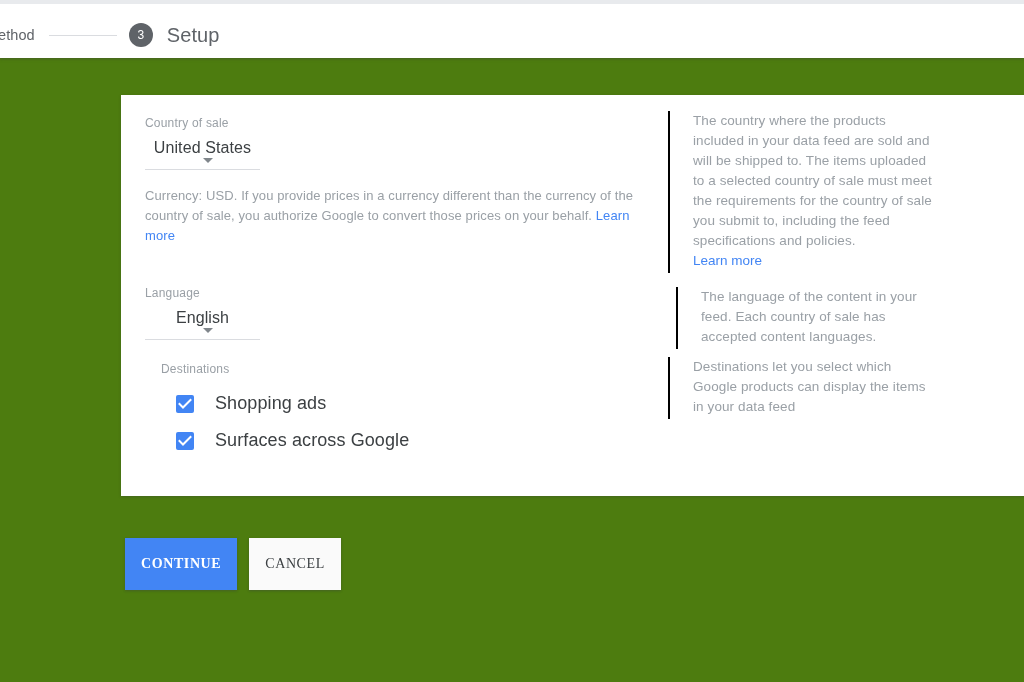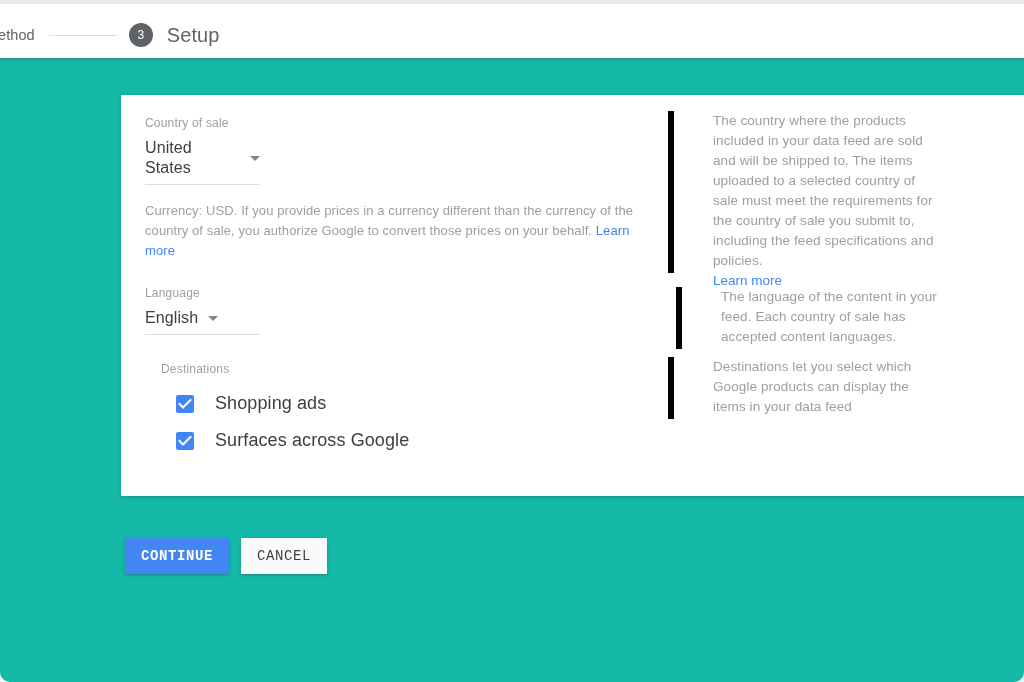--- a/index.html
+++ b/index.html
@@ -16,22 +16,21 @@
     font-family: "Liberation Sans", "DejaVu Sans", sans-serif;
     -webkit-font-smoothing: antialiased;
     color: #3c4043;
   }
 
   
   .page {
     position: relative;
     width: 1024px;
     height: 682px;
-    background: #14b8a6;
-    border-radius: 10px;
+    background: #4d7c0f;
   }
   .header {
     position: absolute;
     left: 0; top: 0;
     width: 1024px;
     height: 58px;
     background: #ffffff;
     border-top: 4px solid #e8eaed;
     box-shadow: 0 1px 2px rgba(60,64,67,0.30), 0 1px 4px rgba(60,64,67,0.15);
     z-index: 5;
@@ -109,20 +108,21 @@
     line-height: 16px;
   }
   .select-row {
     display: flex;
     align-items: center;
     border-bottom: 1px solid #dadce0;
     width: 115px;
     padding: 5px 0 6px 0;
     margin-top: 2px;
     cursor: pointer;
+    flex-direction: column;
   }
   .select-row.wide { width: 115px; }
   .select-value {
     font-size: 16px;
     color: #3c4043;
     letter-spacing: .1px;
     line-height: 20px;
   }
   .caret {
     margin-left: 10px;
@@ -166,22 +166,22 @@
   .dest-label {
     font-size: 18px;
     color: #3c4043;
     margin-left: 21px;
     letter-spacing: .1px;
   }
 
   
   .help-block {
     position: absolute;
-    border-left: 6px solid #000000;
-    padding-left: 39px;
+    border-left: 2px solid #000000;
+    padding-left: 23px;
     width: 268px;
   }
   .help-block p {
     margin: 0;
     font-size: 13.5px;
     line-height: 20px;
     color: #9aa0a6;
     letter-spacing: .1px;
   }
   .help-country      { left: 0px; top: 16px;  height: 162px; }
@@ -191,27 +191,27 @@
 
   
   .actions {
     position: absolute;
     left: 125px;
     top: 538px;
     display: flex;
     align-items: flex-start;
   }
   .btn {
-    font-family: Liberation Mono, monospace;
+    font-family: Liberation Serif, serif;
     font-size: 14px;
     font-weight: 700;
     letter-spacing: .6px;
     border: none;
     cursor: pointer;
-    height: 36px;
+    height: 52px;
     padding: 0 16px;
     line-height: 36px;
   }
   .btn-primary {
     background: #4285f4;
     color: #ffffff;
     box-shadow: 0 1px 2px rgba(60,64,67,0.30), 0 1px 3px rgba(60,64,67,0.15);
   }
   .btn-secondary {
     background: #fafafa;

